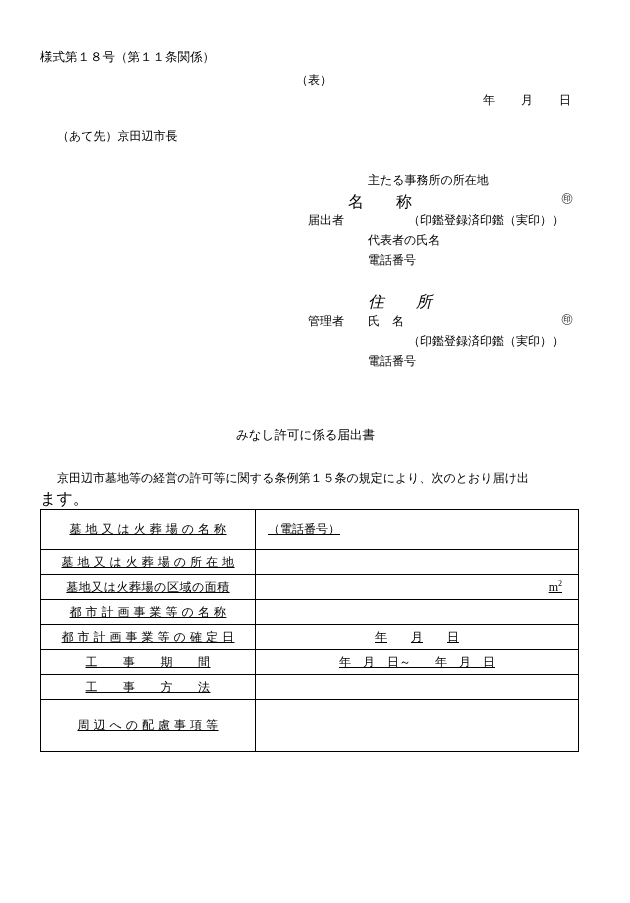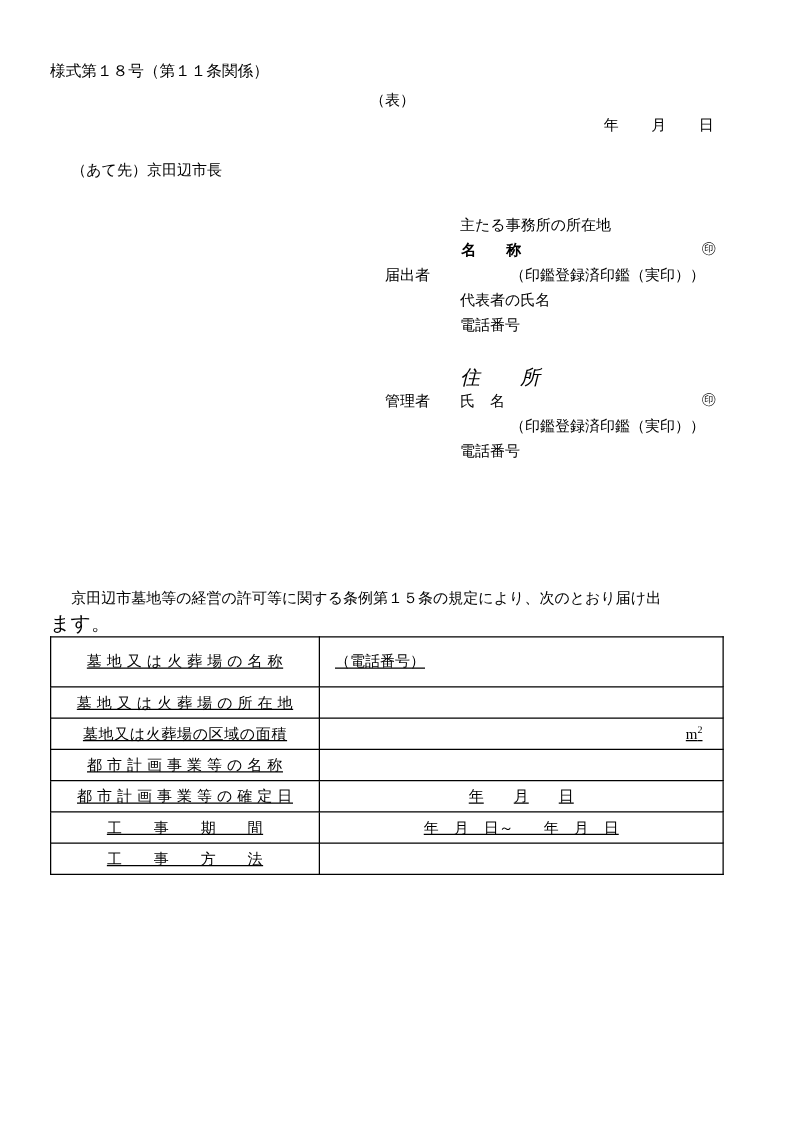--- a/index.html
+++ b/index.html
@@ -25,21 +25,21 @@
 
   
   .form-no      { left: 40px;  top: 49px;  font-size: 12.5px; }
   .omote        { left: 296px; top: 72px;  font-size: 12px; }
   .date-line    { left: 483px; top: 92px;  font-size: 12px; letter-spacing: 0; }
   .date-line span.gap { display:inline-block; width: 26px; }
   .addressee    { left: 57px;  top: 116px; font-size: 12px; margin-top: 12px; }
 
   
   .lbl-office   { left: 368px; top: 172px; font-size: 12px; }
-  .lbl-name     { left: 369px; top: 192px; font-size: 12px; font-weight: bold; }
+  .lbl-name     { left: 348px; top: 192px; font-size: 16px; }
   .seal1        { left: 561px; top: 190px; font-size: 12px; }
   .lbl-todokede { left: 308px; top: 212px; font-size: 12px; }
   .seal-note1   { left: 408px; top: 212px; font-size: 12px; }
   .lbl-rep      { left: 368px; top: 232px; font-size: 12px; }
   .lbl-tel1     { left: 368px; top: 252px; font-size: 12px; }
 
   
   .lbl-addr     { left: 368px; top: 292px; font-size: 16px; font-style: italic; }
   .lbl-kanri    { left: 308px; top: 313px; font-size: 12px; }
   .lbl-shimei   { left: 368px; top: 313px; font-size: 12px; }
@@ -129,20 +129,21 @@
   <div class="abs lbl-rep">代表者の氏名</div>
   <div class="abs lbl-tel1">電話番号</div>
 
   <div class="abs lbl-addr">住　　所</div>
   <div class="abs lbl-kanri">管理者</div>
   <div class="abs lbl-shimei">氏　名</div>
   <div class="abs seal2">㊞</div>
   <div class="abs seal-note2">（印鑑登録済印鑑（実印））</div>
   <div class="abs lbl-tel2">電話番号</div>
 
+  <div class="abs doc-title">みなし許可に係る届出書</div>
   <div class="abs intro1">京田辺市墓地等の経営の許可等に関する条例第１５条の規定により、次のとおり届け出</div>
   <div class="abs intro2">ます。</div>
 
   <table class="form">
     <tbody>
       <tr class="r-tall">
         <td class="label">墓 地 又 は 火 葬 場 の 名 称</td>
         <td class="value">
           <div class="tel-row">
             <span>（電話番号</span>
@@ -173,16 +174,20 @@
       <tr class="r-normal">
         <td class="label">工　　事　　期　　間</td>
         <td class="value">
           <span class="period">年　月　日～　　年　月　日</span>
         </td>
       </tr>
       <tr class="r-normal">
         <td class="label">工　　事　　方　　法</td>
         <td class="value"></td>
       </tr>
+      <tr class="r-big">
+        <td class="label">周 辺 へ の 配 慮 事 項 等</td>
+        <td class="value"></td>
+      </tr>
     </tbody>
   </table>
 
 </div>
 
 </body></html>

